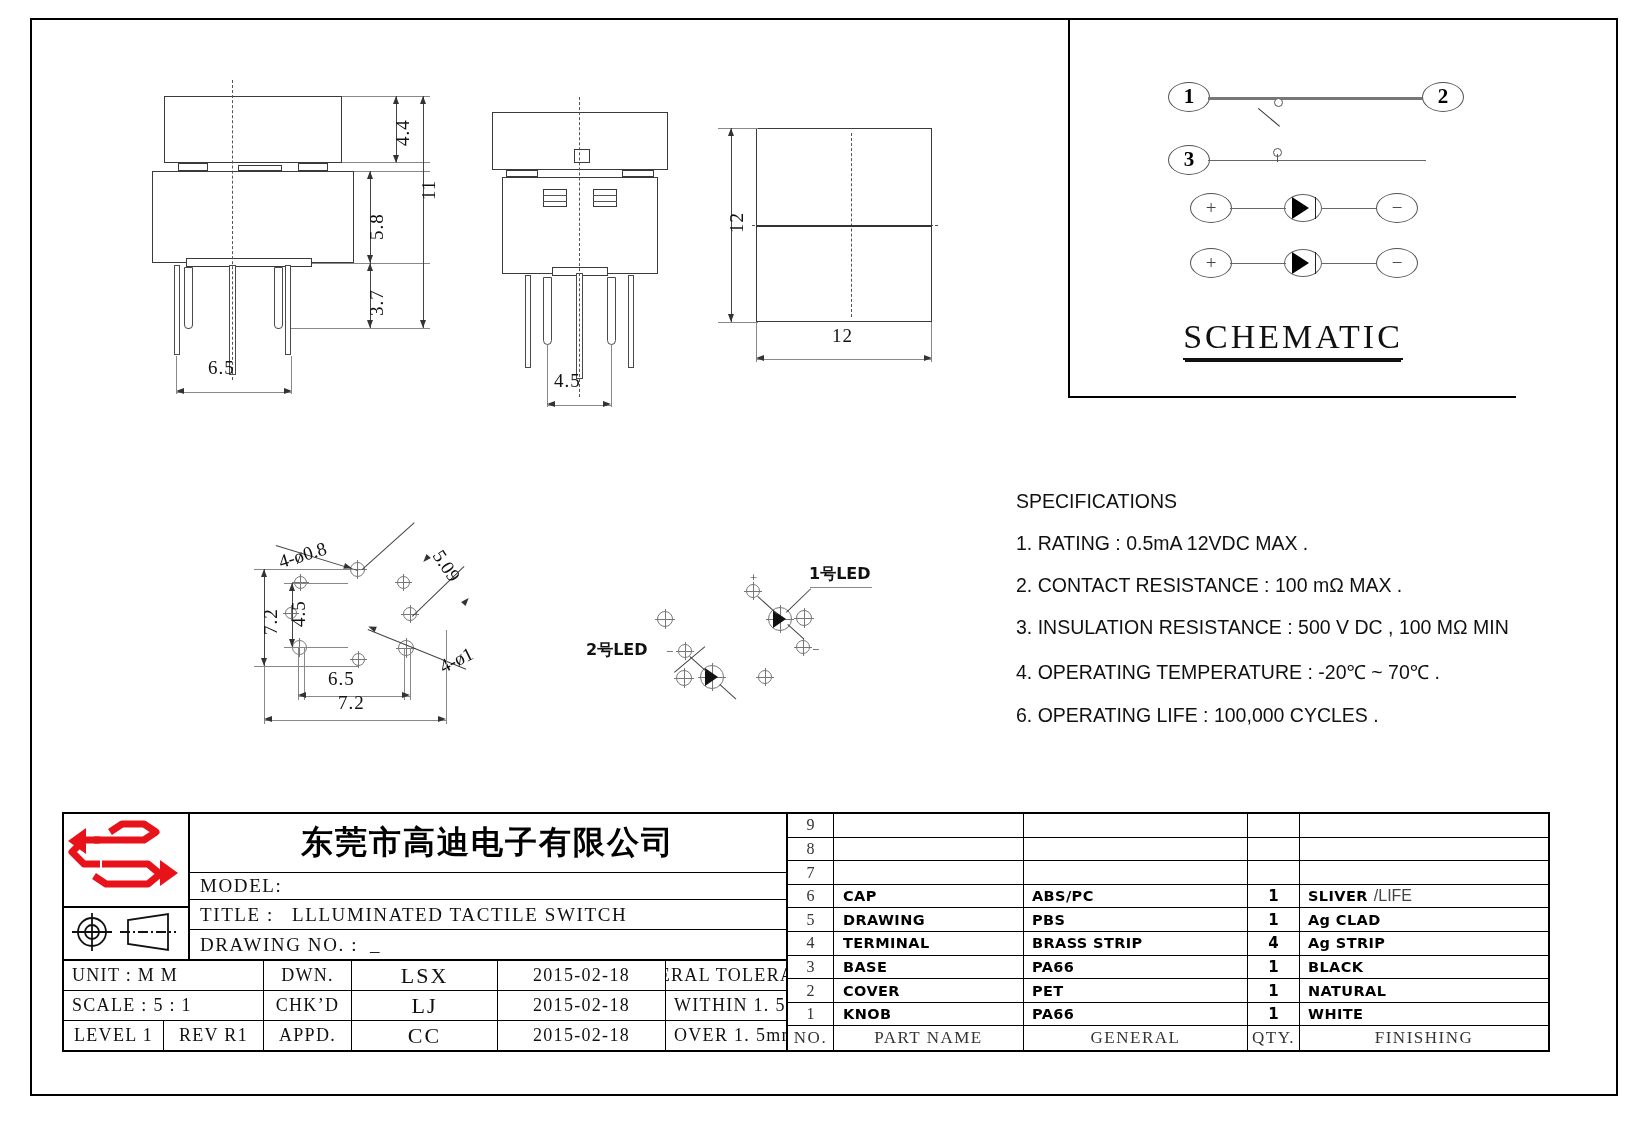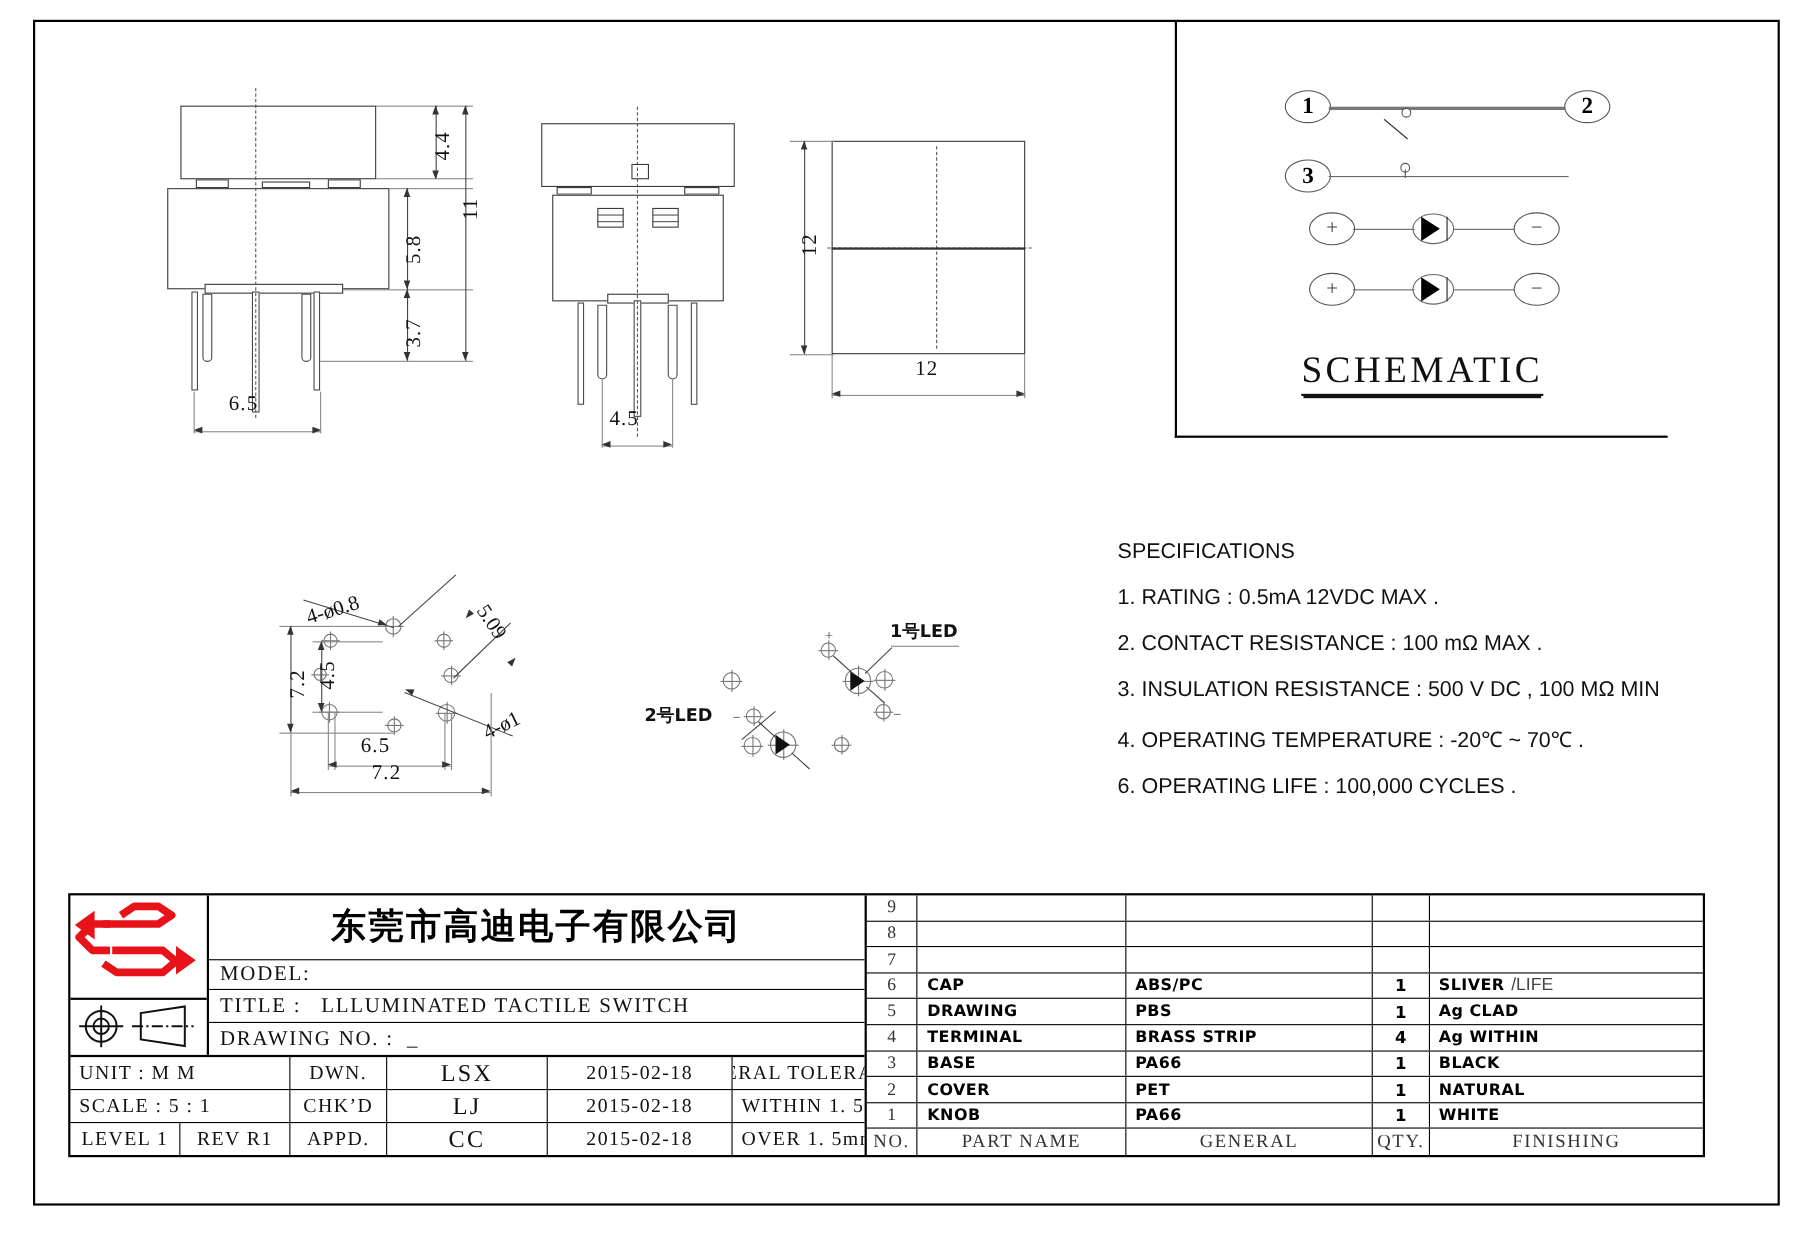--- a/index.html
+++ b/index.html
@@ -682,21 +682,21 @@
         <div class="pt-part">
             <span class="pt-txt">TERMINAL</span>
           </div>
         <div class="pt-mat">
             <span class="pt-txt">BRASS  STRIP</span>
           </div>
         <div class="pt-qty">
             <span class="pt-qtytxt">4</span>
           </div>
         <div class="pt-fin">
-            <span class="pt-txt">Ag WITHIN</span>
+            <span class="pt-txt">Ag STRIP</span>
             <span class="pt-light" style="margin-left:6px;"></span>
           </div>
       </div>
 
       <div class="pt-row">
         <div class="pt-no">3</div>
         <div class="pt-part">
             <span class="pt-txt">BASE</span>
           </div>
         <div class="pt-mat">

